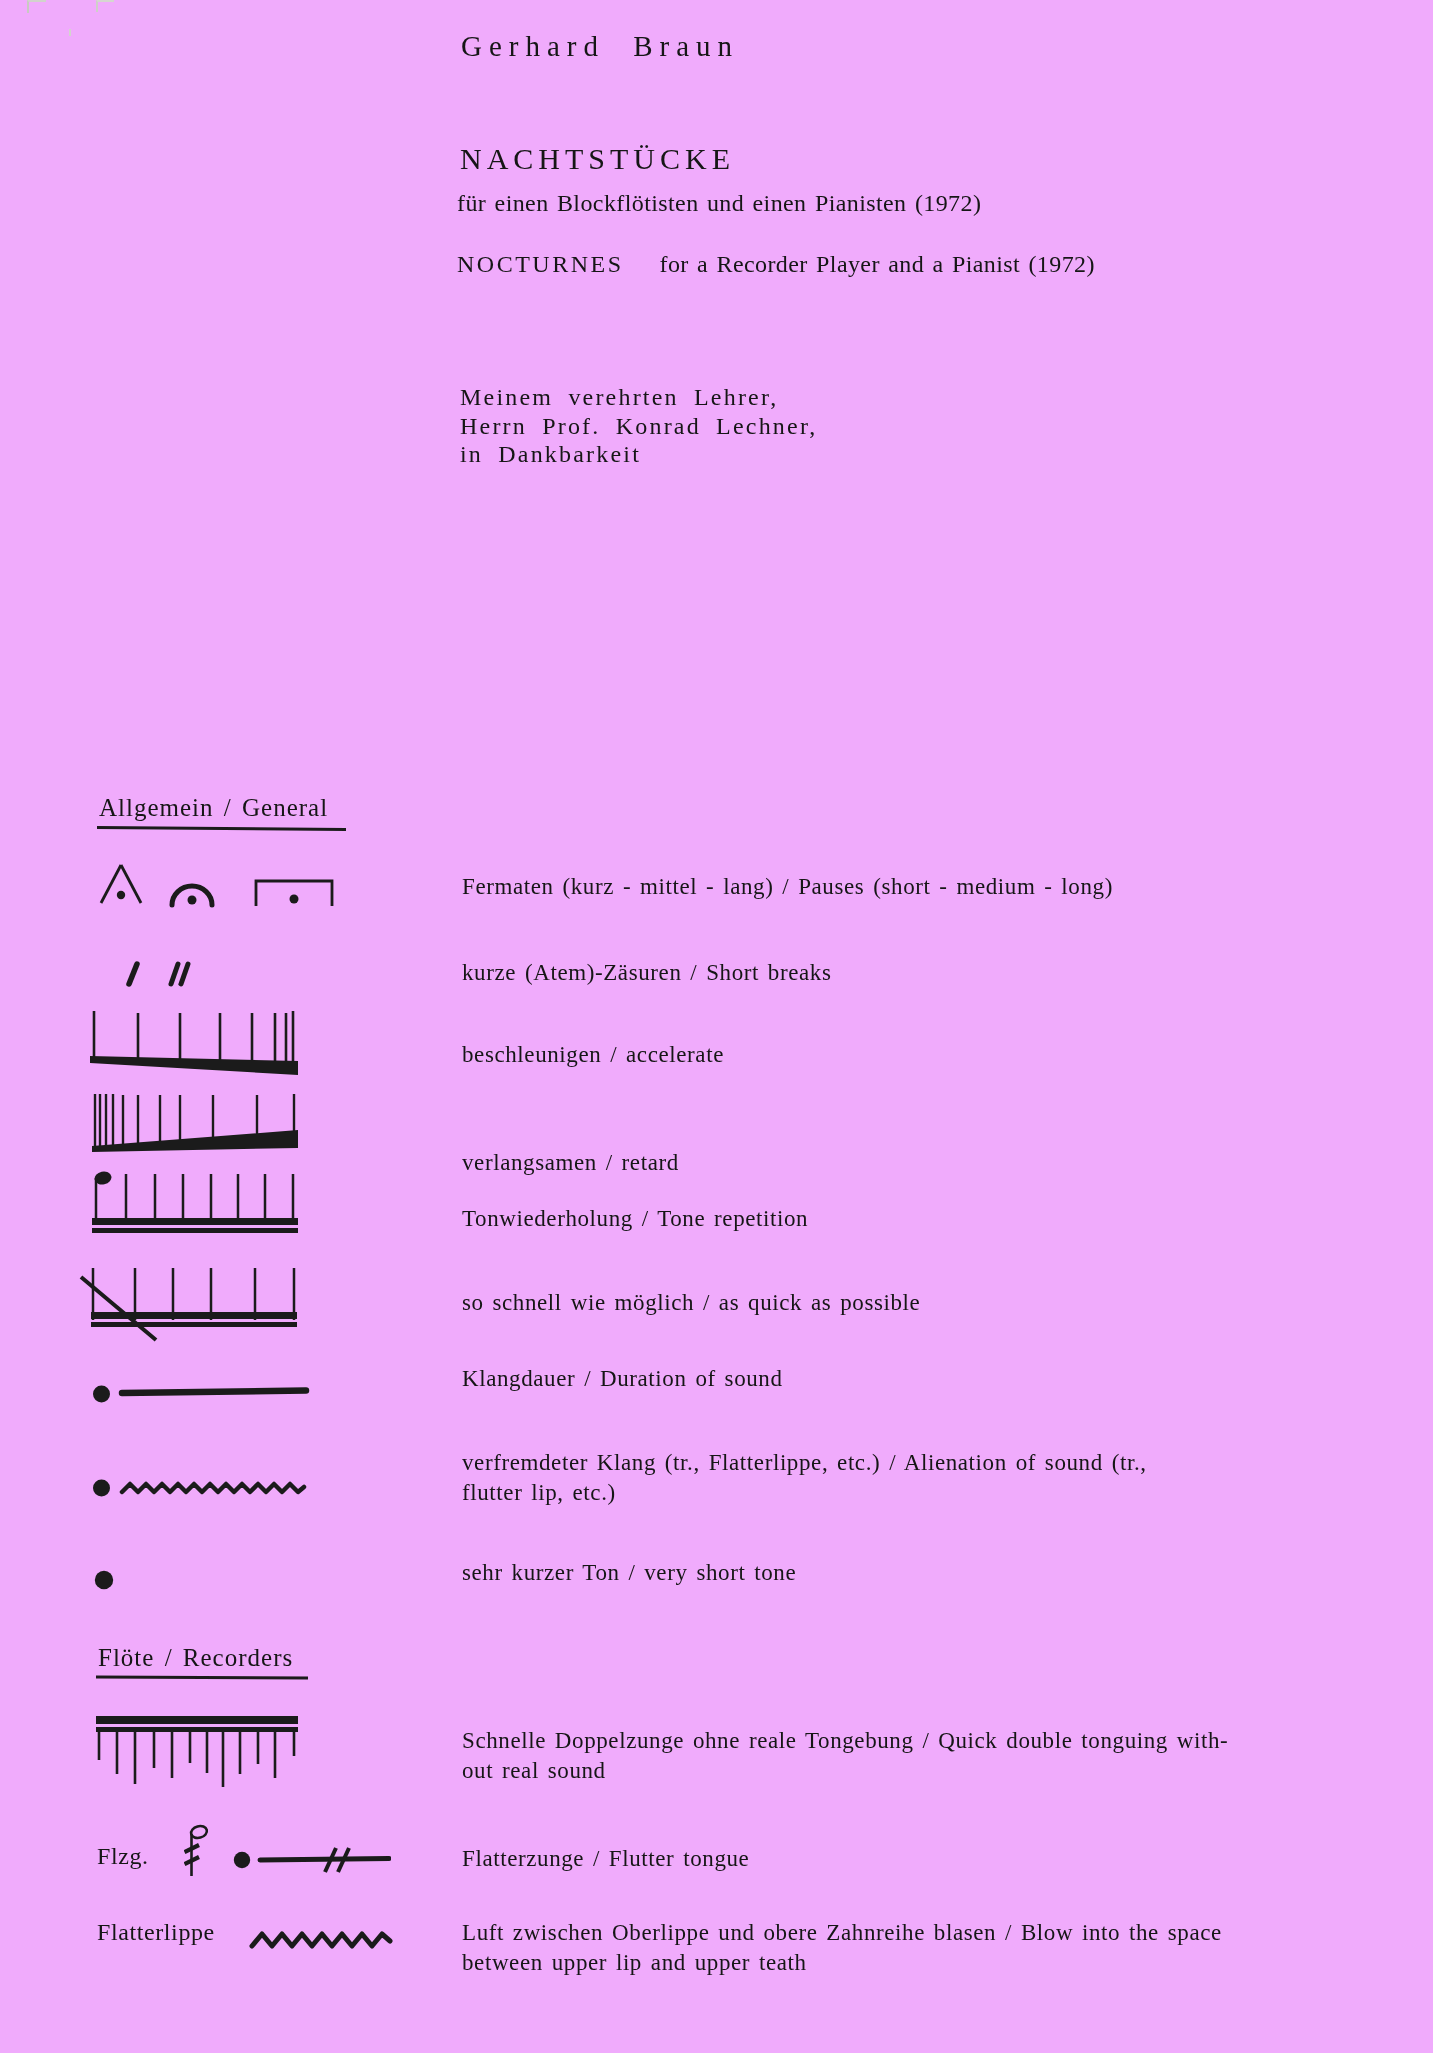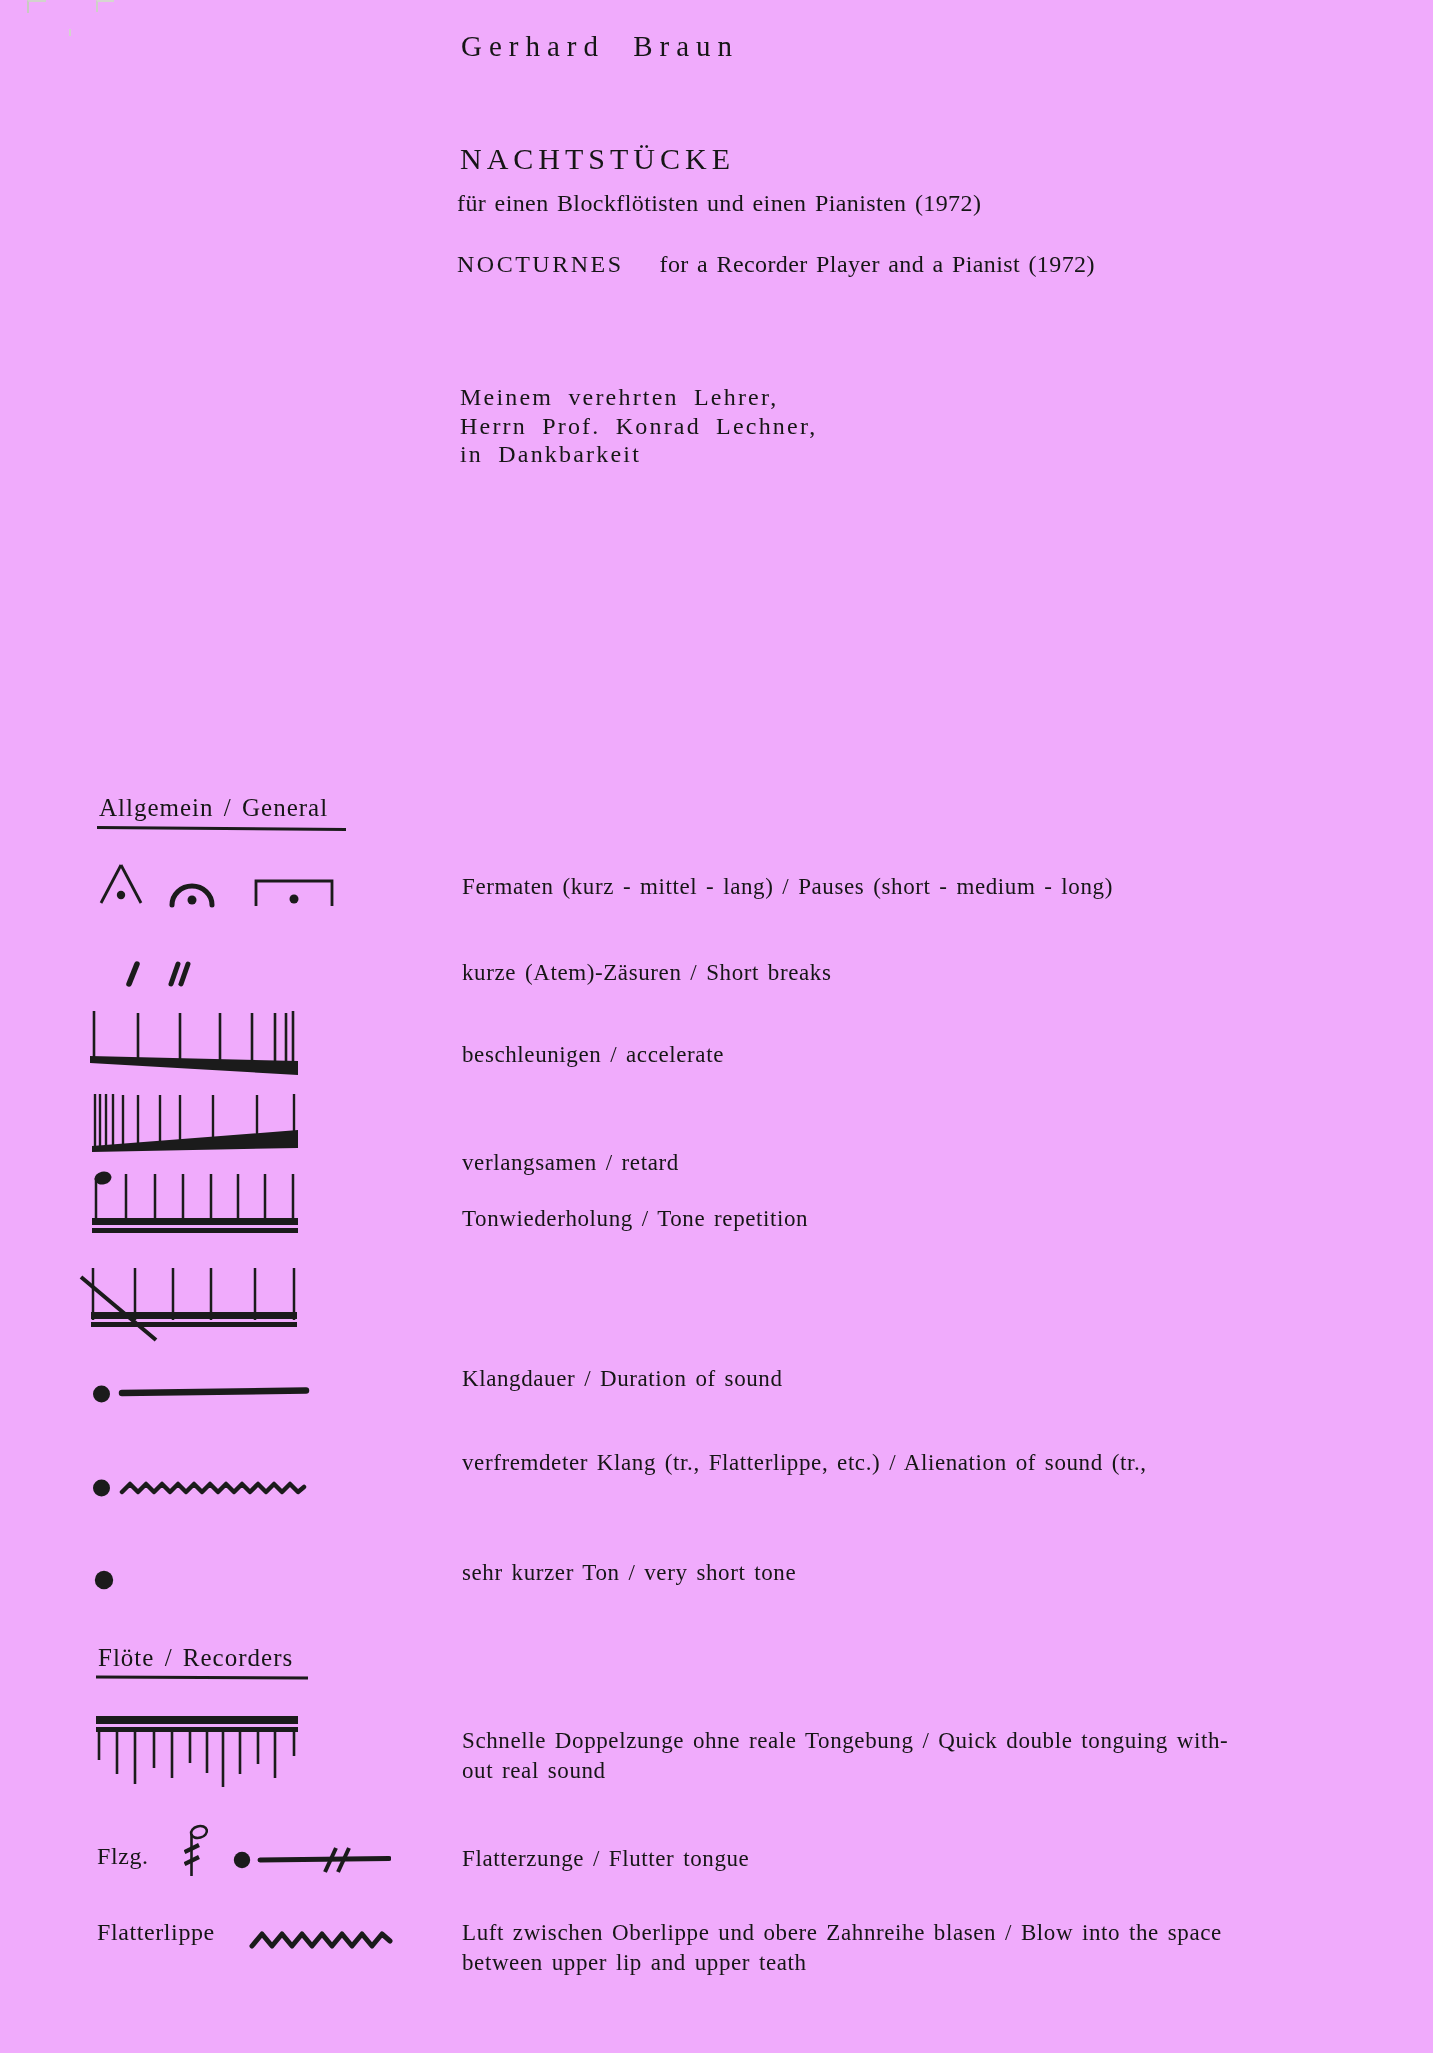--- a/index.html
+++ b/index.html
@@ -172,35 +172,39 @@
         <line x1="57" y1="2" x2="57" y2="54"></line>
       <line x1="95" y1="2" x2="95" y2="54"></line>
         <line x1="133" y1="2" x2="133" y2="54"></line>
       <line x1="177" y1="2" x2="177" y2="54"></line>
         <line x1="216" y1="2" x2="216" y2="54"></line>
     </g>
     <rect class="fill" x="13" y="46" width="206" height="7"></rect>
     <rect class="fill" x="13" y="56" width="206" height="5"></rect>
     <line class="ink" x1="3" y1="11" x2="78" y2="74" stroke-width="4"></line>
   </svg>
+  <div class="desc" style="top:1288px;">
+    <div>so schnell wie möglich / as quick as possible</div>
+  </div>
 
   <svg class="abs" style="left:92px;top:1382px;" width="218" height="22" viewBox="0 0 218 22">
     <circle class="fill" cx="9.5" cy="12" r="8.5"></circle>
     <line class="ink" x1="30" y1="11" x2="214" y2="8.5" stroke-width="6.5" stroke-linecap="round"></line>
   </svg>
   <div class="desc" style="top:1364px;">
     <div>Klangdauer / Duration of sound</div>
   </div>
 
   <svg class="abs" style="left:92px;top:1474px;" width="218" height="26" viewBox="0 0 218 26">
     <circle class="fill" cx="9.5" cy="14" r="8.5"></circle>
     <polyline class="ink" stroke-width="4.5" stroke-linejoin="round" stroke-linecap="round" points="30,18 38,10 46,18 54,10 62,18 70,10 78,18 86,10 94,18 102,10 110,18 118,10 126,18 134,10 142,18 150,10 158,18 166,10 174,18 182,10 190,18 198,10 206,18 212,13"></polyline>
   </svg>
   <div class="desc" style="top:1448px;">
     <div>verfremdeter Klang (tr.,  Flatterlippe,  etc.) / Alienation of sound (tr.,</div>
+    <div>flutter lip,  etc.)</div>
   </div>
 
   <svg class="abs" style="left:93px;top:1569px;" width="22" height="22" viewBox="0 0 22 22">
     <circle class="fill" cx="11" cy="11" r="9.2"></circle>
   </svg>
   <div class="desc" style="top:1558px;">
     <div>sehr kurzer Ton / very short tone</div>
   </div>
 
   <div class="abs section-heading" style="left:98px;top:1644px;">Flöte / Recorders</div>

